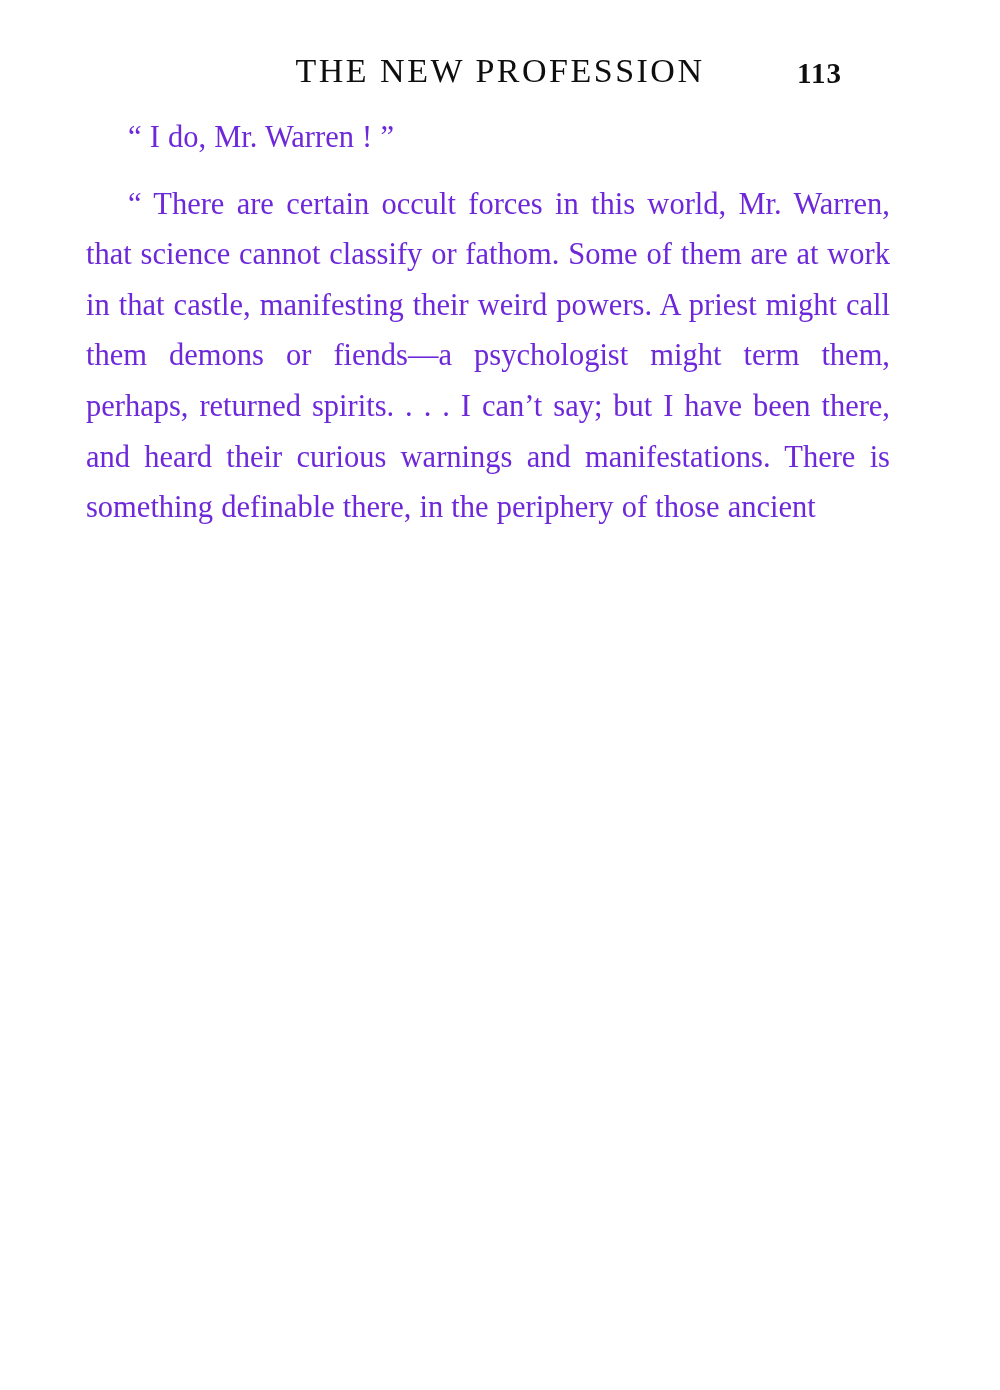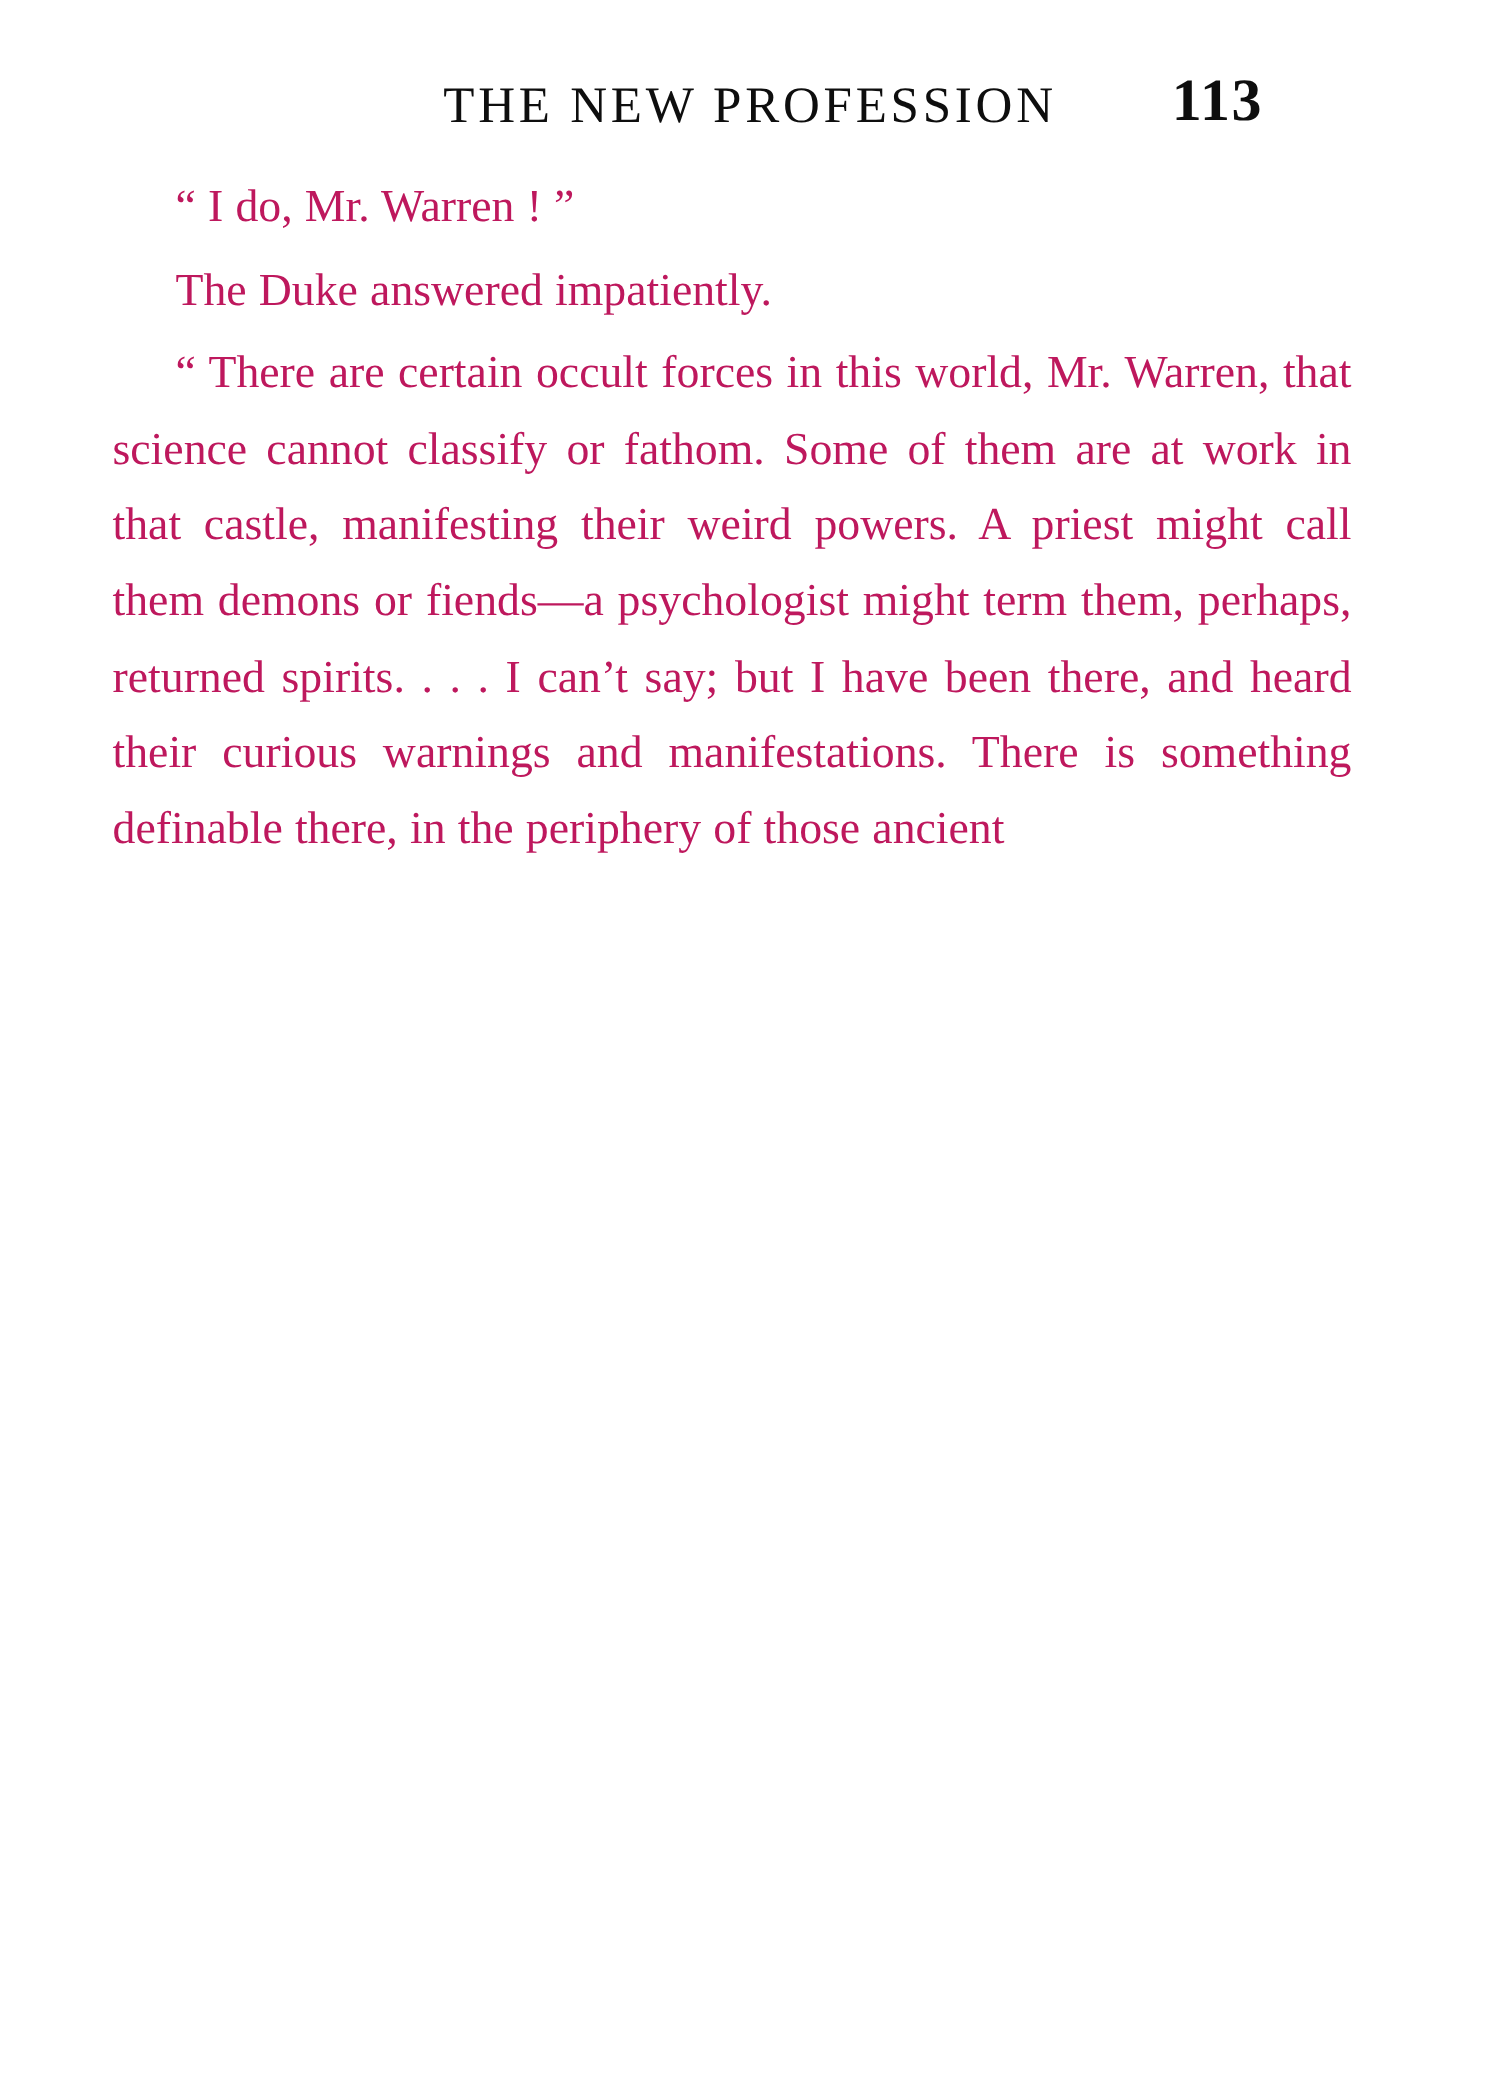--- a/index.html
+++ b/index.html
@@ -33,36 +33,36 @@
     font-size: 34px;
     letter-spacing: 2.5px;
     font-weight: 500;
     white-space: nowrap;
     color: #0e0e0e;
   }
   .page-number {
     position: absolute;
     right: 88px;
     bottom: 0;
-    font-size: 40px;
+    font-size: 29px;
     letter-spacing: 1px;
     font-weight: 600;
     color: #0e0e0e;
   }
   .body-text {
     margin: 0;
     padding: 0 24px 0 0;
   }
   .para {
-    margin: 5px;
+    margin: 16px;
     font-size: 30.5px;
     line-height: 50.6px;
     text-align: justify;
     text-indent: 42px;
-    color: #be185d;
+    color: #6d28d9;
     -webkit-font-smoothing: antialiased;
   }
   .para:first-child {
     text-indent: 42px;
   }
   .para i, .para em {
     font-style: italic;
   }
   
   .para {
@@ -74,17 +74,16 @@
 
 <div class="page">
 
   <div class="running-head">
     <span class="head-title">THE NEW PROFESSION</span>
     <span class="page-number">113</span>
   </div>
 
   <div class="body-text">
     <p class="para">“ I do, Mr. Warren ! ”</p>
-    <p class="para">The Duke answered impatiently.</p>
     <p class="para">“ There are certain occult forces in this world, Mr. Warren, that science cannot classify or fathom.   Some of them are at work in that castle, manifesting their weird powers.   A priest might call them demons or fiends—a psychologist might term them, perhaps, returned spirits. . . . I can’t say; but I have been there, and heard their curious warnings and manifestations.   There is something definable there, in the periphery of those ancient</p>
   </div>
 
 </div>
 
 </body></html>

